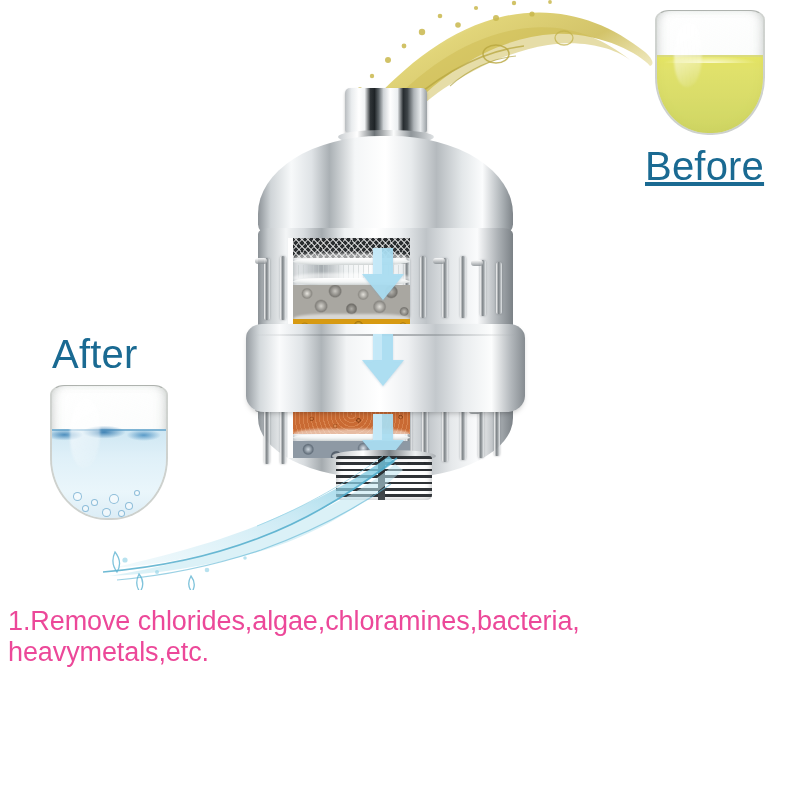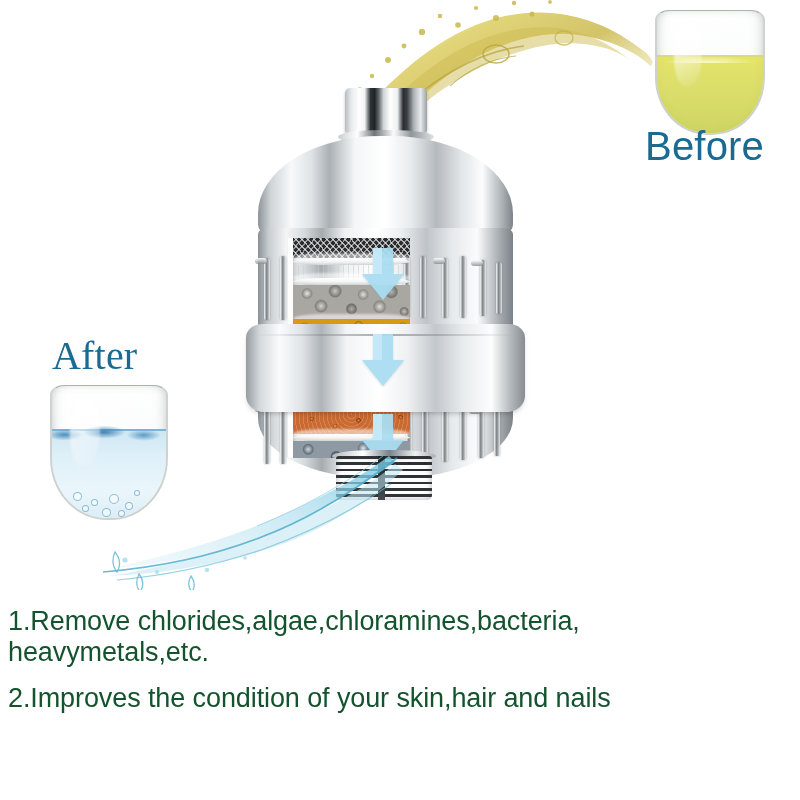--- a/index.html
+++ b/index.html
@@ -65,22 +65,22 @@
     filter:blur(1.2px);
   }
 
   
   .label{
     position:absolute;
     font-size:40px;letter-spacing:.2px;
     font-family:"Liberation Sans","DejaVu Sans",sans-serif;
     white-space:nowrap;
   }
-  #before-label{left:645px;top:124px;}
-  #after-label{left:52px;top:332px;font-family:Liberation Serif, serif;}
+  #before-label{left:645px;top:144px;text-decoration:underline;}
+  #after-label{left:52px;top:332px;}
 
   
   #amber-splash{position:absolute;left:300px;top:-6px;width:360px;height:135px;pointer-events:none;}
   #clear-splash{position:absolute;left:95px;top:440px;width:330px;height:150px;pointer-events:none;}
 
   
   #filter{position:absolute;left:220px;top:88px;width:330px;height:410px;}
 
   
   #cap{
@@ -451,19 +451,18 @@
       <path d="M96 136 q6 8 1 16 q-6 -7 -1 -16 Z"></path>
     </g>
     <g fill="#9bd7e9" opacity=".7">
       <circle cx="30" cy="120" r="2.6"></circle>
         <circle cx="62" cy="132" r="2"></circle>
       <circle cx="112" cy="130" r="2.3"></circle>
         <circle cx="150" cy="118" r="1.8"></circle>
     </g>
   </svg>
 
-  <div id="bullets" style="color: #14532d;">
+  <div id="bullets" style="color: #ec4899;">
     <p class="bullet b1">1.Remove chlorides,algae,chloramines,bacteria,
   heavymetals,etc.</p>
-    <p class="bullet">2.Improves the condition of your skin,hair and nails</p>
   </div>
 
 </div>
 
 </body></html>

